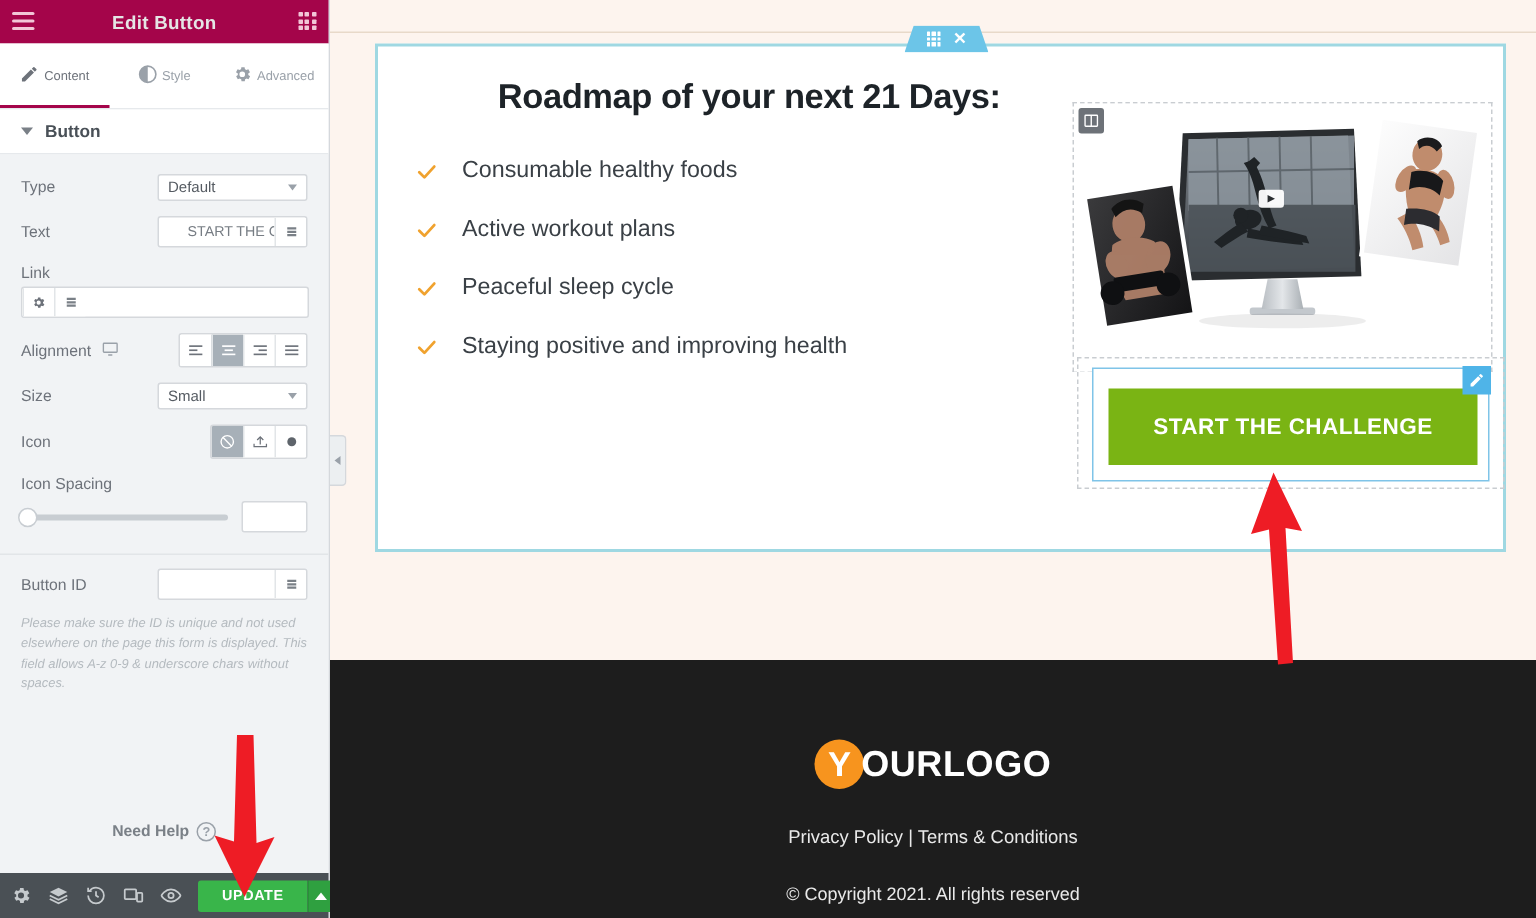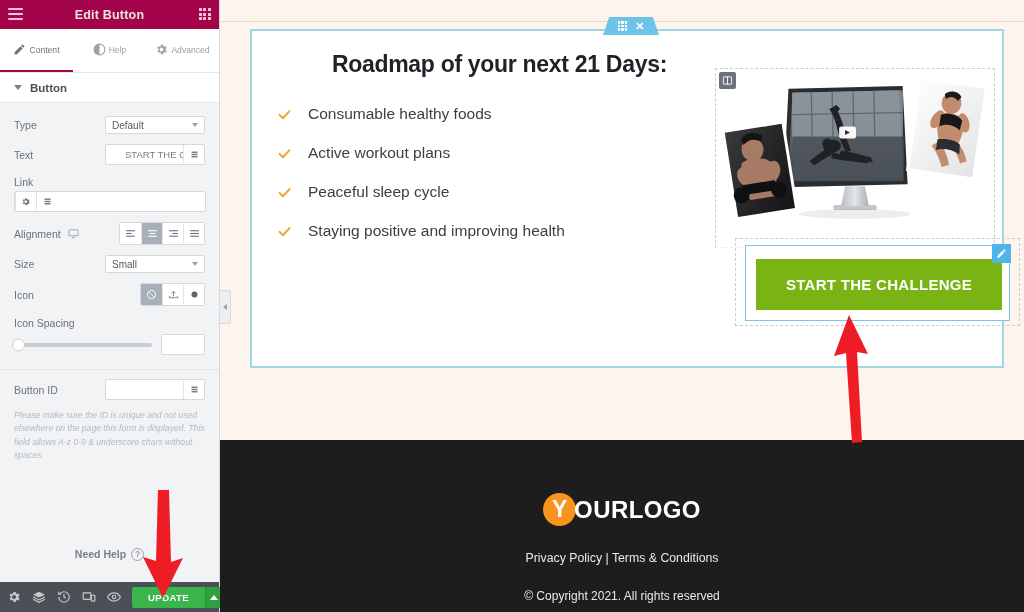--- a/index.html
+++ b/index.html
@@ -219,21 +219,21 @@
     border: 1px dashed #c9cdd1;
   }
   .media-badge {
     position: absolute; left: 3px; top: 3px; width: 17px; height: 17px;
     background: #6d7278; border-radius: 2px; display: flex;
     align-items: center; justify-content: center; z-index: 5; cursor: pointer;
   }
   .collage { position: absolute; inset: 0; }
 
   .cta-box {
-    position: absolute; left: 483px; top: 207px; width: 285px; height: 88px;
+    position: absolute; left: 466px; top: 207px; width: 285px; height: 88px;
     border: 1px dashed #c9cdd1;
   }
   .cta-inner {
     position: absolute; left: 9px; top: 6px; width: 265px; height: 76px;
     border: 1.6px solid #7fc4e8; background: #fff;
   }
   .cta-edit {
     position: absolute; right: -1.6px; top: -1.6px; width: 19px; height: 19px;
     background: #4fb4e8; display: flex; align-items: center;
     justify-content: center; z-index: 6; cursor: pointer;
@@ -308,21 +308,21 @@
         </span>
         <span>Content</span>
       </div>
       <div class="tab">
         <span class="ti">
           <svg viewBox="0 0 24 24" width="13" height="13">
             <circle cx="12" cy="12" r="10" fill="none" stroke="#9aa1a9" stroke-width="2"></circle>
             <path d="M12 2a10 10 0 000 20z" fill="#9aa1a9"></path>
           </svg>
         </span>
-        <span>Help</span>
+        <span>Style</span>
       </div>
       <div class="tab">
         <span class="ti">
           <svg viewBox="0 0 24 24" width="13" height="13" fill="#9aa1a9">
             <path d="M19.4 13a7.8 7.8 0 000-2l2.1-1.6-2-3.5-2.5 1a7.7 7.7 0 00-1.7-1l-.4-2.6h-4l-.4 2.6c-.6.2-1.2.6-1.7 1l-2.5-1-2 3.5L6.6 11a7.8 7.8 0 000 2l-2.1 1.6 2 3.5 2.5-1c.5.4 1.1.8 1.7 1l.4 2.6h4l.4-2.6c.6-.2 1.2-.6 1.7-1l2.5 1 2-3.5L19.4 13zM12 15.5a3.5 3.5 0 110-7 3.5 3.5 0 010 7z"></path>
           </svg>
         </span>
         <span>Advanced</span>
       </div>
     </div>

